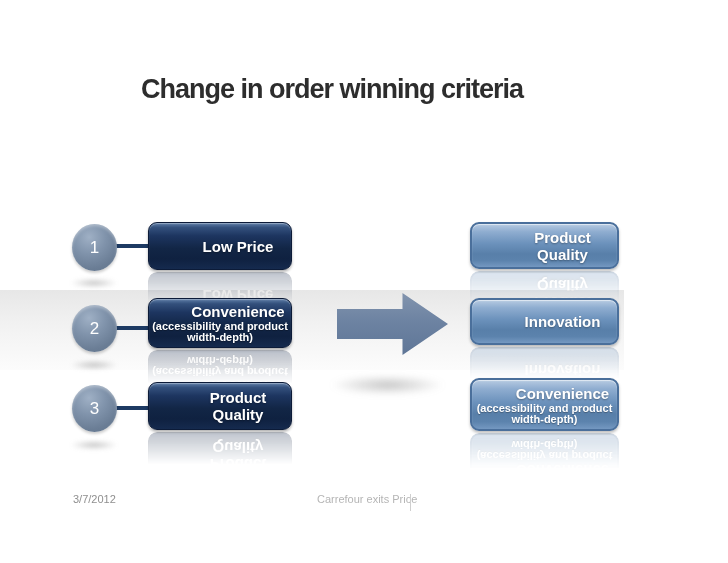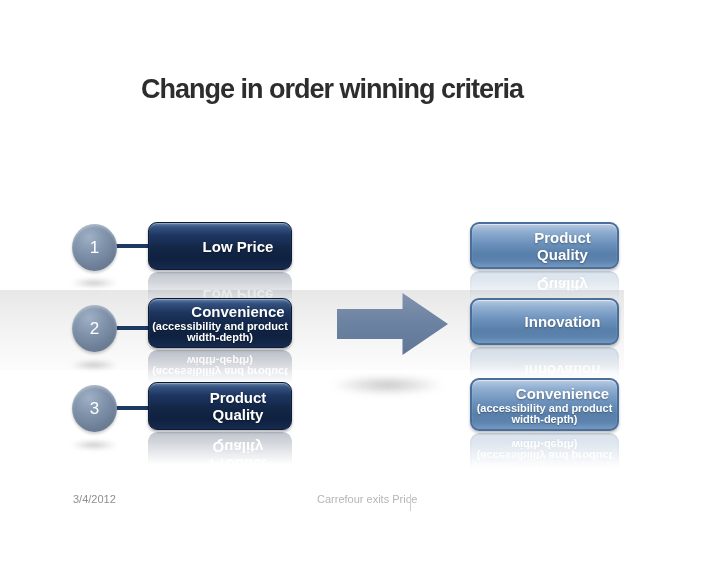--- a/index.html
+++ b/index.html
@@ -134,17 +134,17 @@
 
   <div class="abs box box-light" style="left:470px;top:378px;width:149px;height:53px;">
     <div class="box-label">Convenience</div>
     <div class="box-sub">(accessibility and product width-depth)</div>
   </div>
   <div class="abs box box-light reflection" style="left:470px;top:433px;width:149px;height:53px;">
     <div class="box-label">Convenience</div>
     <div class="box-sub">(accessibility and product width-depth)</div>
   </div>
 
-  <div class="abs footer-date">3/4/2012</div>
+  <div class="abs footer-date">3/7/2012</div>
   <div class="abs footer-note">Carrefour exits Price</div>
   <div class="abs footer-divider"></div>
 
 </div>
 
 </body></html>

